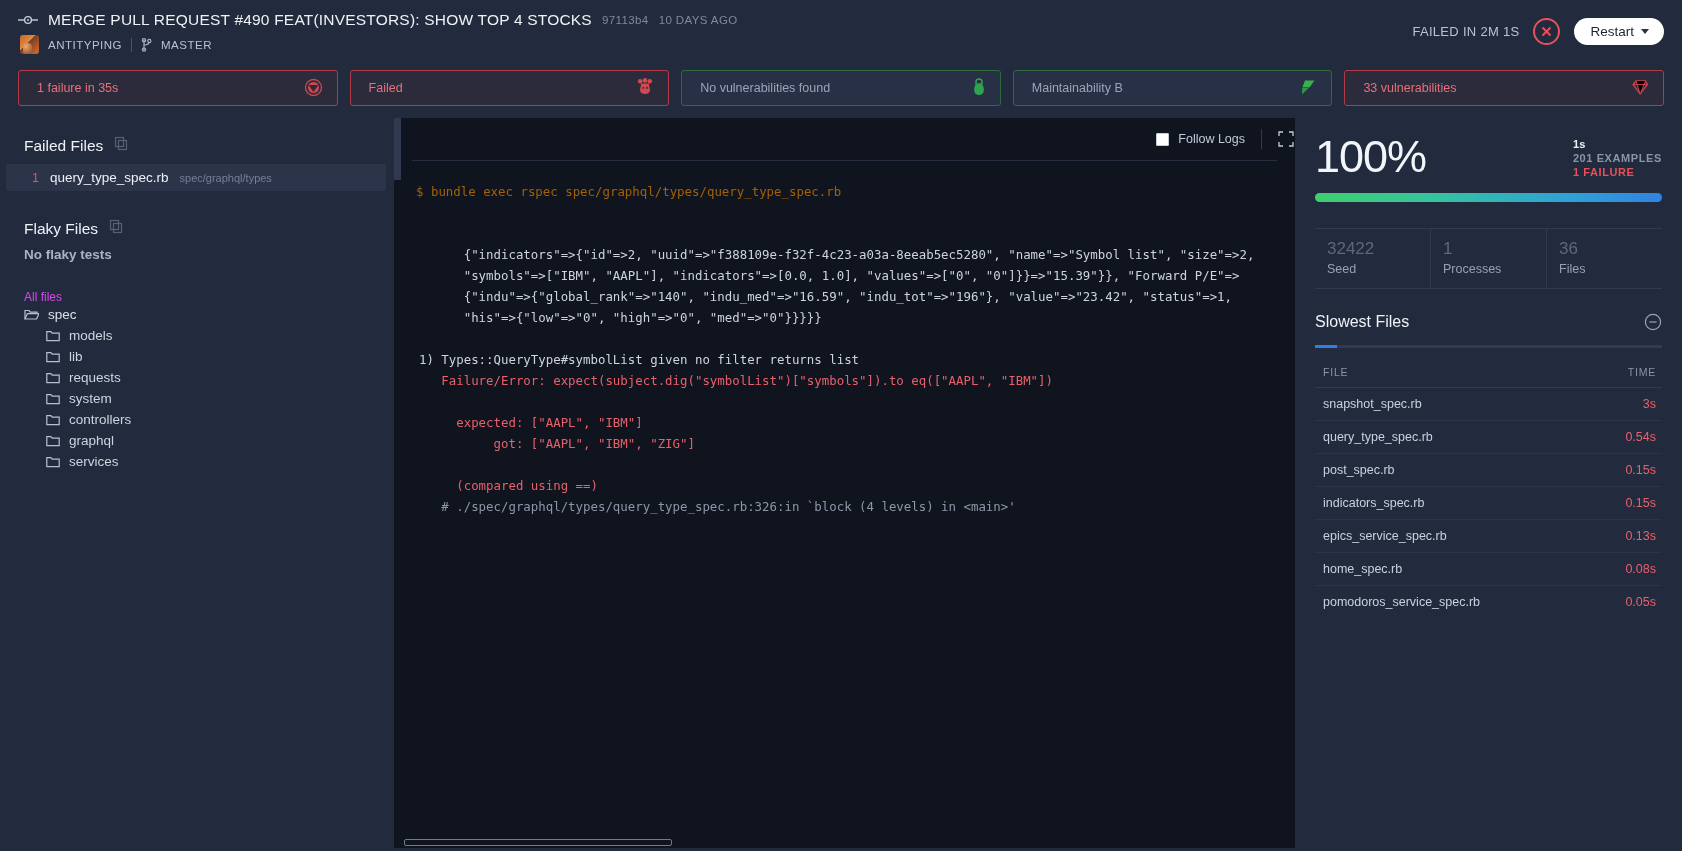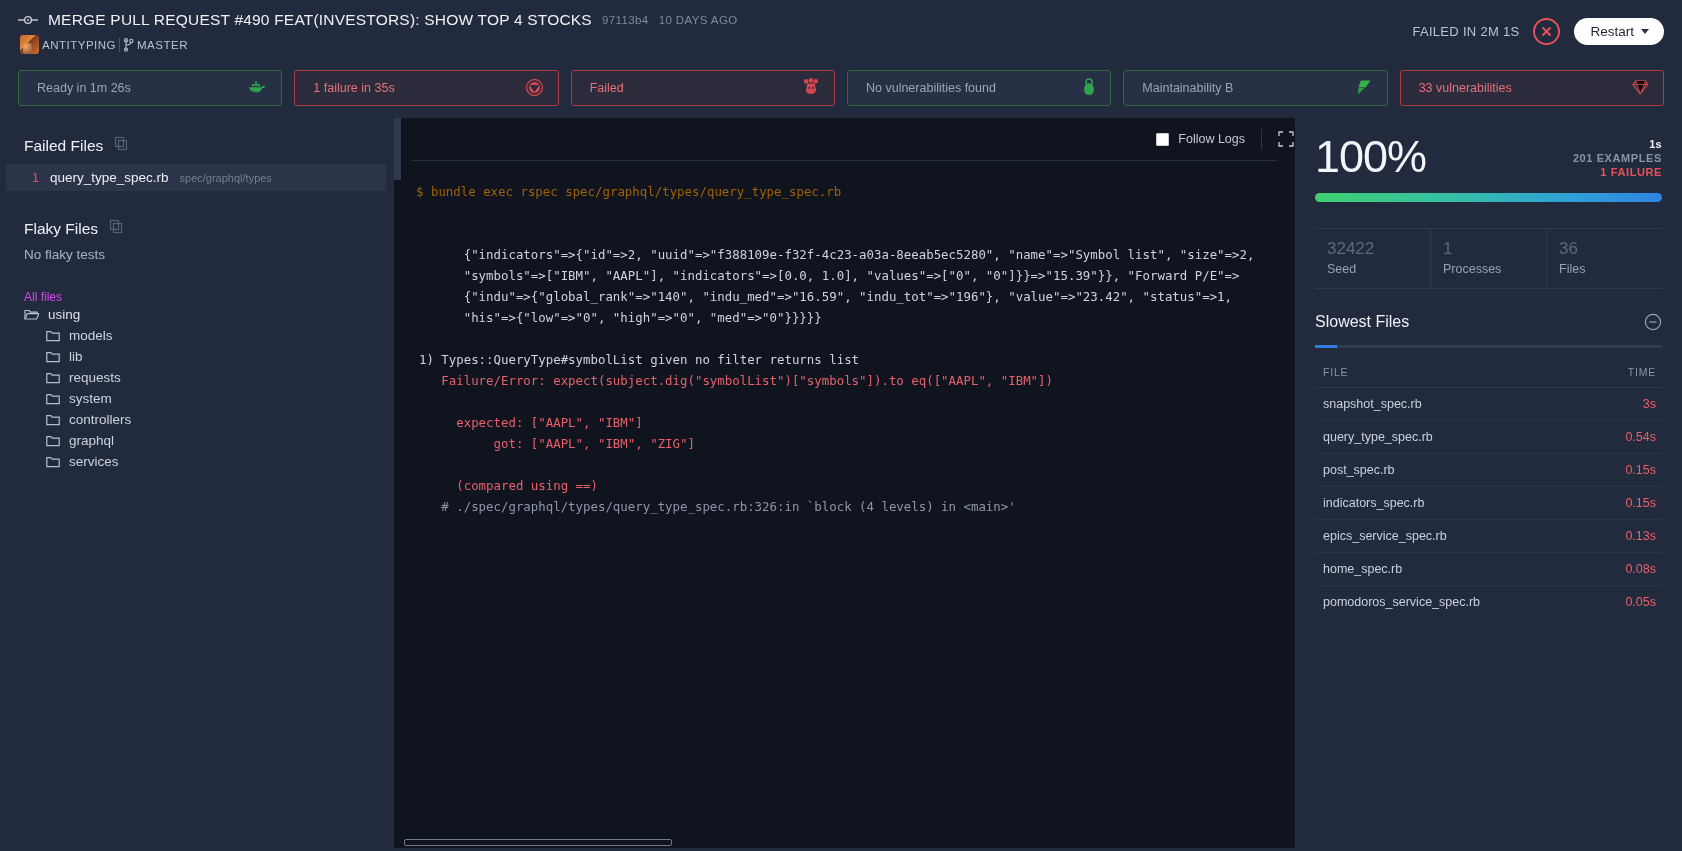--- a/index.html
+++ b/index.html
@@ -31,21 +31,21 @@
     font-size: 15.5px;
     letter-spacing: 0.2px;
     color: #eef1f6;
     font-weight: 400;
     text-transform: uppercase;
     white-space: nowrap;
   }
   .commit-sha { font-size: 11.5px; color: #7e8aa0; letter-spacing: .4px; }
   .commit-ago { font-size: 11.5px; color: #7e8aa0; letter-spacing: .4px; text-transform: uppercase;}
 
-  .meta-row { display: flex; align-items: center; gap: 3px; padding-left: 2px; text-align: center; }
+  .meta-row { display: flex; align-items: center; gap: 9px; padding-left: 2px; text-align: center; }
   .avatar {
     width: 19px; height: 19px; border-radius: 3px;
     background: linear-gradient(135deg,#c9632e 0%,#e08a3c 40%,#7a3f22 41%, #d66b31 100%);
     position: relative; overflow: hidden;
   }
   .avatar:after{
     content:""; position:absolute; left:3px; top:8px; width:9px; height:11px;
     background: radial-gradient(circle at 30% 30%, #f0a86b, #8c4a26);
     border-radius: 40% 40% 30% 30%;
   }
@@ -101,21 +101,21 @@
   .failed-file-row {
     display: flex; align-items: baseline; gap: 11px;
     background: #2b3purple; background: #2c3purple;
     background: #2b3449;
     padding: 6px 10px 6px 26px; margin: 0 8px 0 6px; border-radius: 2px;
     cursor: pointer;
   }
   .ff-num { color: #e8505b; font-size: 12.5px; }
   .ff-name { color: #edf1f7; font-size: 13.5px; }
   .ff-path { color: #767f93; font-size: 11px; }
-  .noflaky { padding: 0 0 0 24px; font-size: 13.5px; color: #aab3c4; }
+  .noflaky { padding: 0 0 0 24px; font-size: 13.5px; color: #aab3c4; font-weight: bold; }
   .gap-lg { height: 28px; }
   .allfiles-title { padding: 0 0 0 24px; font-size: 12px; color: #d946ef; }
   .tree-row {
     display: flex; align-items: center; gap: 9px;
     padding: 3px 0 3px 24px; font-size: 13.5px; color: #dbe1ea; cursor: pointer;
   }
   .tree-row.child { padding-left: 46px; color: #ccd4e0; }
   .folder-ic { color: #b8c0cf; display:flex; }
 
   
@@ -165,21 +165,21 @@
     position:absolute; top:0; left:0; width:7px; height:62px; background:#2f3a50;
   }
 
   
   .rightpanel {
     width: 387px; background: #222b3d; flex-shrink: 0;
     padding: 16px 20px 0 20px;
   }
   .pct-row { display: flex; align-items: flex-start; justify-content: space-between; }
   .pct { font-size: 45px; color: #f2f5f9; font-weight: 300; line-height: 1; letter-spacing: -1px; }
-  .pct-meta { text-align: right; padding-top: 4px; }
+  .pct-meta { padding-top: 4px; }
   .pct-meta .t { font-size: 11px; color: #eef1f6; font-weight: bold; letter-spacing: .3px;}
   .pct-meta .ex { font-size: 11px; color: #8b94a8; letter-spacing: .6px; font-weight: bold; margin-top:2px;}
   .pct-meta .fa { font-size: 11px; color: #e8505b; letter-spacing: .6px; font-weight: bold; margin-top:2px;}
   .progress {
     height: 9px; border-radius: 5px; margin-top: 14px;
     background: linear-gradient(90deg,#3fcf6e 0%, #35c3a0 35%, #2f9fd8 75%, #2f84e0 100%);
   }
   .stats {
     display: flex; margin-top: 26px;
     border-top: 1px solid #313b4f; border-bottom: 1px solid #313b4f;
@@ -256,33 +256,20 @@
         </svg>
     </span>
     <span class="restart-btn">
       <span>Restart</span>
       <span class="caret"></span>
     </span>
   </div>
 </div>
 
 <div class="cards">
-  <div class="card ok">
-    <span>Ready in 1m 26s</span>
-    <span class="ic">
-      <svg width="19" height="14" viewBox="0 0 19 14">
-          <rect x="4" y="4" width="2.3" height="2.2" fill="#2ea44f"></rect>
-          <rect x="6.8" y="4" width="2.3" height="2.2" fill="#2ea44f"></rect>
-          <rect x="9.6" y="4" width="2.3" height="2.2" fill="#2ea44f"></rect>
-          <rect x="6.8" y="1.6" width="2.3" height="2.1" fill="#2ea44f"></rect>
-          <path d="M1 7.2 h13 c0 3.4 -2.4 5 -5.5 5 C4.6 12.2 2 10.6 1 7.2 z" fill="#2ea44f"></path>
-          <path d="M14 6.3 c1.6 -1 3.2 0 3.2 0 c-.4 1.7 -2 1.9 -3.2 1.6 z" fill="#2ea44f"></path>
-        </svg>
-    </span>
-  </div>
   <div class="card bad">
     <span>1 failure in 35s</span>
     <span class="ic">
       <svg width="19" height="19" viewBox="0 0 19 19">
           <circle cx="9.5" cy="9.5" r="8" fill="none" stroke="#d3474f" stroke-width="1.3"></circle>
           <path d="M9.5 4 a5.5 5.5 0 0 1 0 11 a5.5 5.5 0 0 1 0 -11 z" fill="#d3474f"></path>
           <path d="M4 9.5 h11" stroke="#2c2b3c" stroke-width="0"></path>
           <path d="M4.6 7 h9.8 l-4.9 7 z" fill="#2c2b3c"></path>
         </svg>
     </span>
@@ -363,21 +350,21 @@
     <div class="gap-lg"></div>
 
     <div class="allfiles-title">All files</div>
     <div class="tree-row">
       <span class="folder-ic">
         <svg width="15" height="13" viewBox="0 0 15 13">
             <path d="M1 11 V2.5 h4 l1.3 1.6 H13 v1.3" fill="none" stroke="#b8c0cf" stroke-width="1.2"></path>
             <path d="M1 11 L3.4 5.6 H15 L12.6 11 z" fill="none" stroke="#b8c0cf" stroke-width="1.2"></path>
           </svg>
       </span>
-      <span>using</span>
+      <span>spec</span>
     </div>
     <div class="tree-row child">
       <span class="folder-ic">
           <svg width="14" height="12" viewBox="0 0 14 12">
             <path d="M.8 10.6 V1.6 h4.1 l1.3 1.5 H13.2 V10.6 z" fill="none" stroke="#b8c0cf" stroke-width="1.2"></path>
           </svg>
         </span>
       <span>models</span>
     </div>
     <div class="tree-row child">

